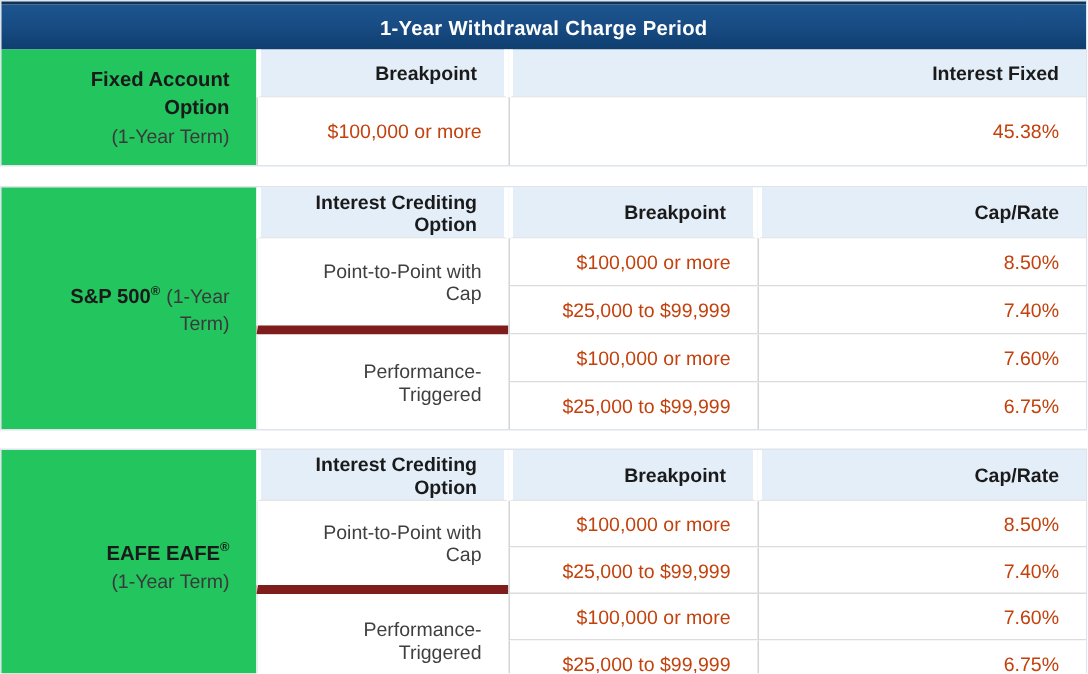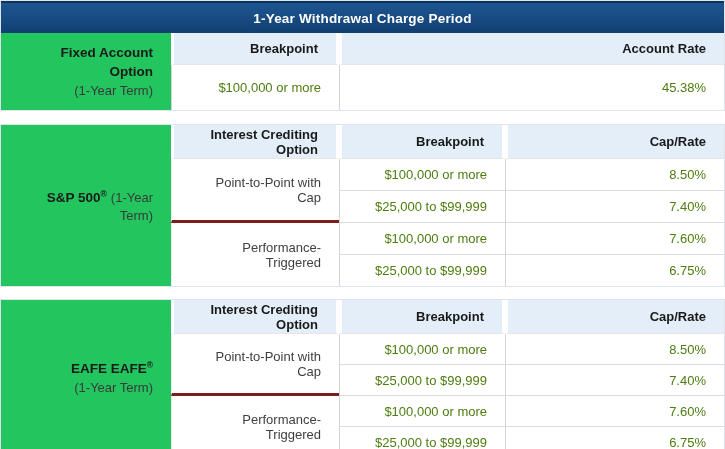--- a/index.html
+++ b/index.html
@@ -33,28 +33,28 @@
   }
   th.col-head:last-child{border-right:none;}
   td.label-cell{
     background:#22c55e;color:#1a1a1a;
   }
   .label-bold{font-weight:bold;font-size:13.5px;color:#1a1a1a;line-height:1.45;}
   .label-term{font-weight:normal;font-size:13px;color:#3a3a3a;line-height:1.45;}
   .label-term-inline{font-weight:normal;font-size:13px;color:#3a3a3a;margin-left:4px;}
   sup.reg{font-size:8.5px;font-weight:bold;color:#1a1a1a;vertical-align:super;line-height:0;}
   td.data-cell{
-    background:#fff;color:#4d7c0f;
+    background:#fff;color:#c2410c;
     border-left:1px solid #d4d4d4;
     border-bottom:1px solid #dcdcdc;
   }
   td.option-cell{
     background:#fff;color:#3f3f3f;border-left:1px solid #ededed;
   }
-  td.option-cell.group-divider{border-bottom:3px solid #7f1d1d;}
+  td.option-cell.group-divider{border-bottom:6px solid #7f1d1d;}
   tr.last-row td{border-bottom:none;}
   
   .block-fixed th.col-head{height:31px;}
   .block-fixed td.data-cell{height:45px;}
   .block-sp500 th.col-head,.block-msci th.col-head{height:33px;}
   .block-sp500 td.data-cell{height:31px;}
   .block-msci td.data-cell{height:30px;}
 </style>
 </head>
 <body>
@@ -71,21 +71,21 @@
           <col style="width:168px">
           <col>
         </colgroup>
       <tbody>
         <tr>
           <td class="label-cell" rowspan="2">
             <div class="label-bold">Fixed Account Option</div>
             <div class="label-term">(1-Year Term)</div>
           </td>
           <th class="col-head">Breakpoint</th>
-          <th class="col-head">Account Rate</th>
+          <th class="col-head">Interest Fixed</th>
         </tr>
         <tr class="last-row">
           <td class="data-cell">$100,000 or more</td>
           <td class="data-cell">45.38%</td>
         </tr>
       </tbody>
     </table>
   </div>
 
   <div class="block block-sp500">

